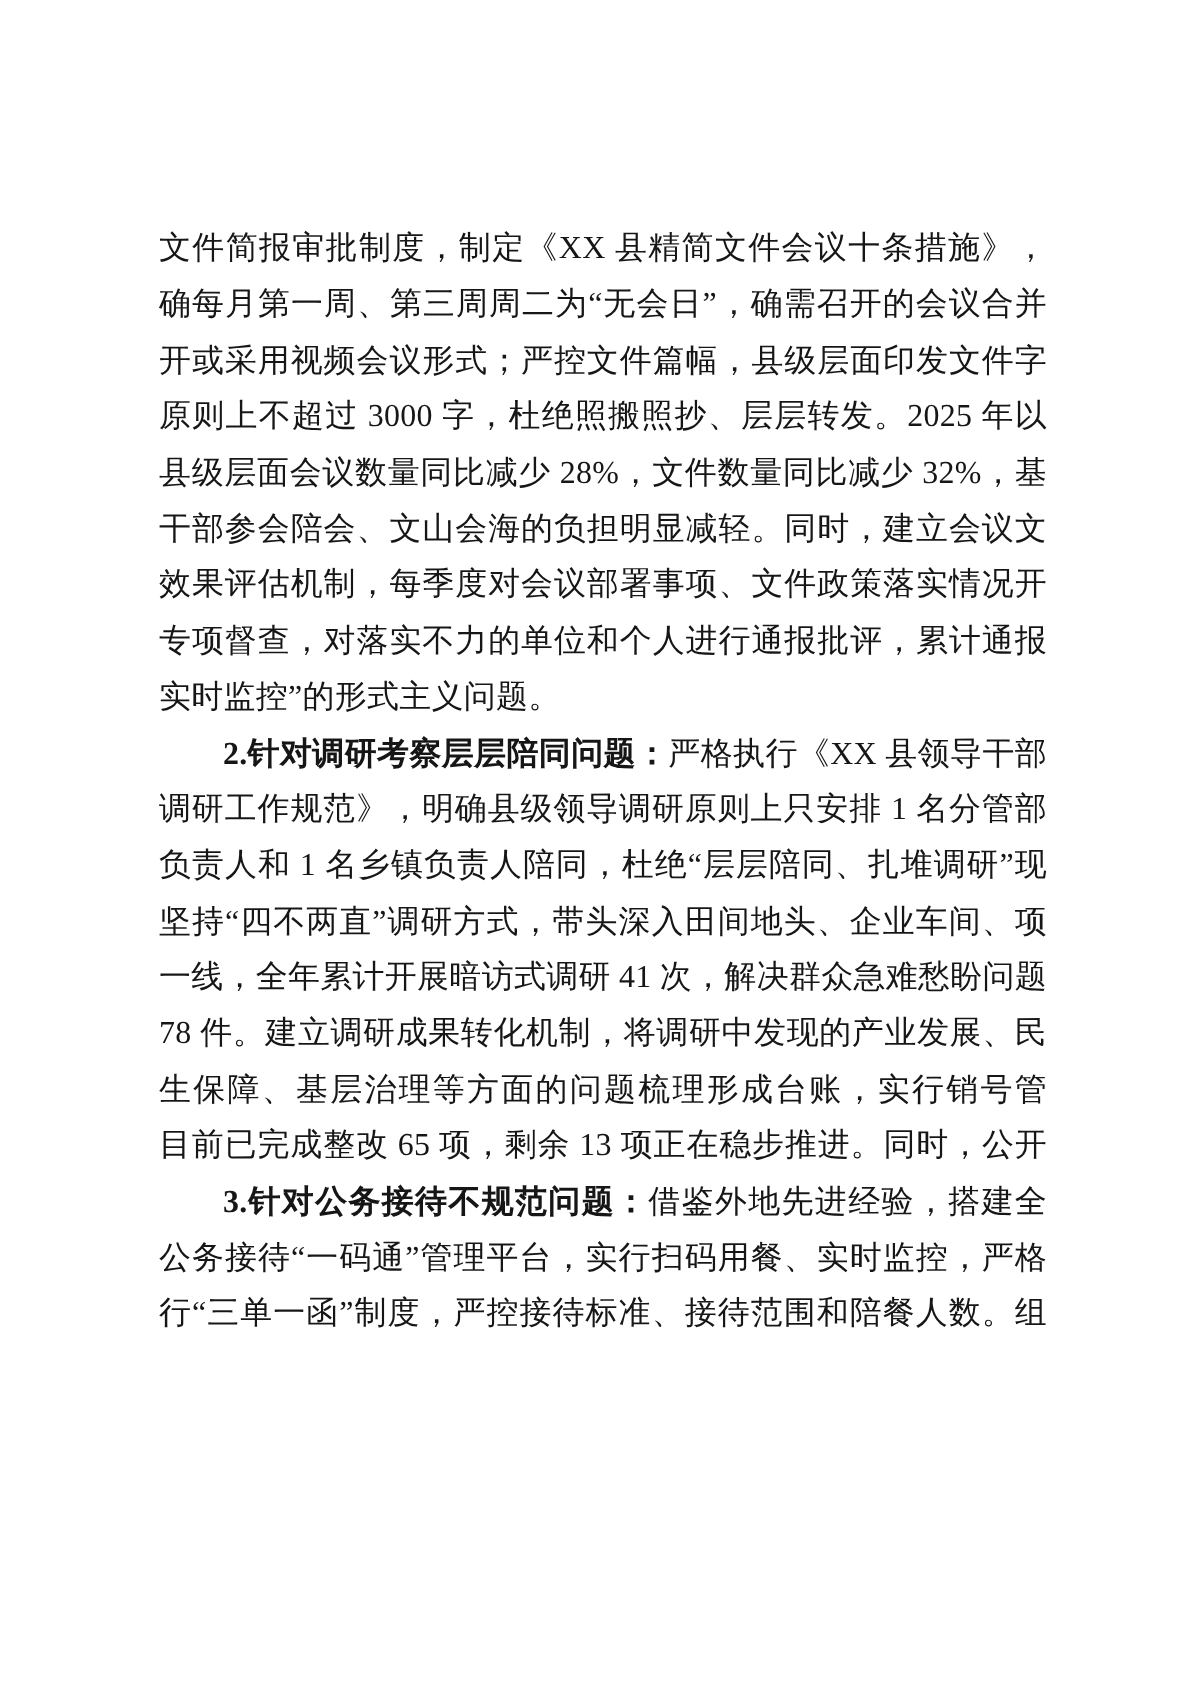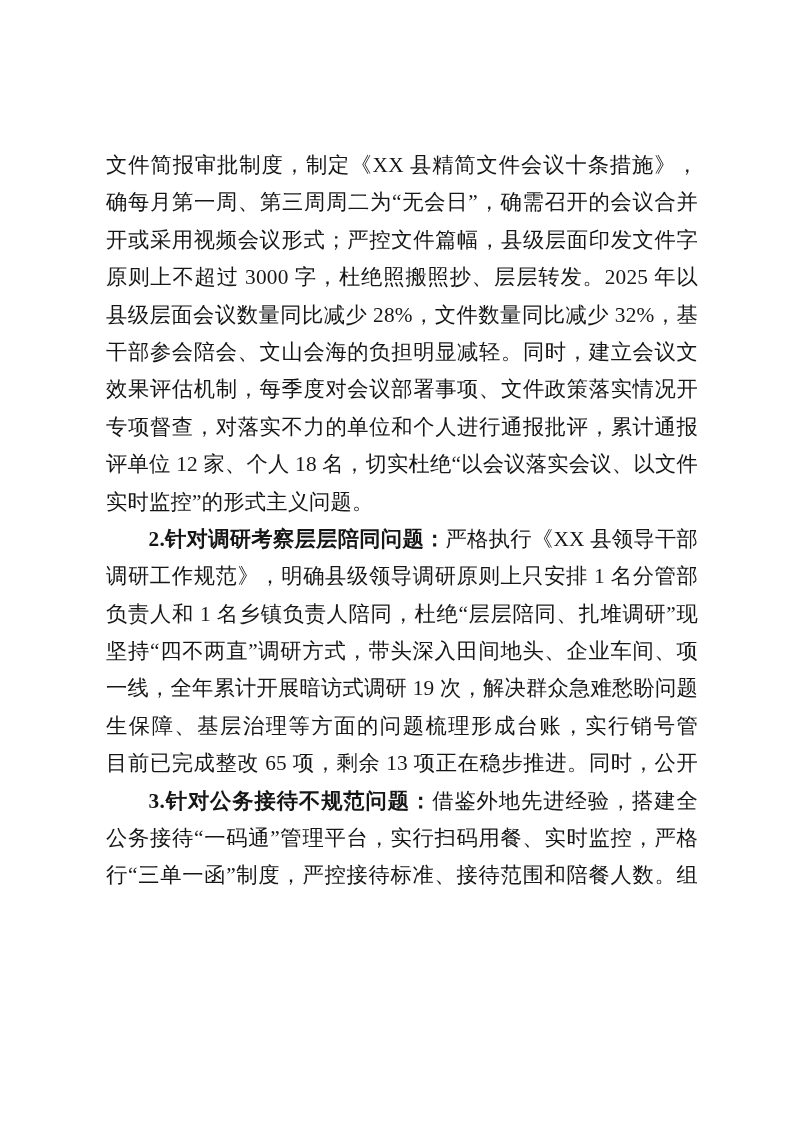--- a/index.html
+++ b/index.html
@@ -54,29 +54,29 @@
   <div class="text-block" style="color: rgb(22, 22, 22);">
       <div class="para">
         <div class="line full">文件简报审批制度，制定《XX 县精简文件会议十条措施》，明</div>
         <div class="line full">确每月第一周、第三周周二为“无会日”，确需召开的会议合并召</div>
         <div class="line full">开或采用视频会议形式；严控文件篇幅，县级层面印发文件字数</div>
         <div class="line full">原则上不超过 3000 字，杜绝照搬照抄、层层转发。2025 年以来，</div>
         <div class="line full">县级层面会议数量同比减少 28%，文件数量同比减少 32%，基层</div>
         <div class="line full">干部参会陪会、文山会海的负担明显减轻。同时，建立会议文件</div>
         <div class="line full">效果评估机制，每季度对会议部署事项、文件政策落实情况开展</div>
         <div class="line full">专项督查，对落实不力的单位和个人进行通报批评，累计通报批</div>
-        <div class="line full">评单位 12 家、个人 18 名，切实杜绝“以会议落实会议、以文件</div>
         <div class="line">实时监控”的形式主义问题。</div>
       </div>
       <div class="para">
         <div class="line full indent"><span class="bold">2.针对调研考察层层陪同问题：</span>严格执行《XX 县领导干部</div>
         <div class="line full">调研工作规范》，明确县级领导调研原则上只安排 1 名分管部门</div>
         <div class="line full">负责人和 1 名乡镇负责人陪同，杜绝“层层陪同、扎堆调研”现象。</div>
         <div class="line full">坚持“四不两直”调研方式，带头深入田间地头、企业车间、项目</div>
-        <div class="line full">一线，全年累计开展暗访式调研 19 次，解决群众急难愁盼问题</div>
+        <div class="line full">一线，全年累计开展暗访式调研 41 次，解决群众急难愁盼问题</div>
+        <div class="line full">78 件。建立调研成果转化机制，将调研中发现的产业发展、民</div>
         <div class="line full">生保障、基层治理等方面的问题梳理形成台账，实行销号管理，</div>
         <div class="line full">目前已完成整改 65 项，剩余 13 项正在稳步推进。同时，公开曝</div>
       </div>
       <div class="para">
         <div class="line full indent"><span class="bold">3.针对公务接待不规范问题：</span>借鉴外地先进经验，搭建全县</div>
         <div class="line full">公务接待“一码通”管理平台，实行扫码用餐、实时监控，严格执</div>
         <div class="line full">行“三单一函”制度，严控接待标准、接待范围和陪餐人数。组织</div>
       </div>
     </div>
 </div>

